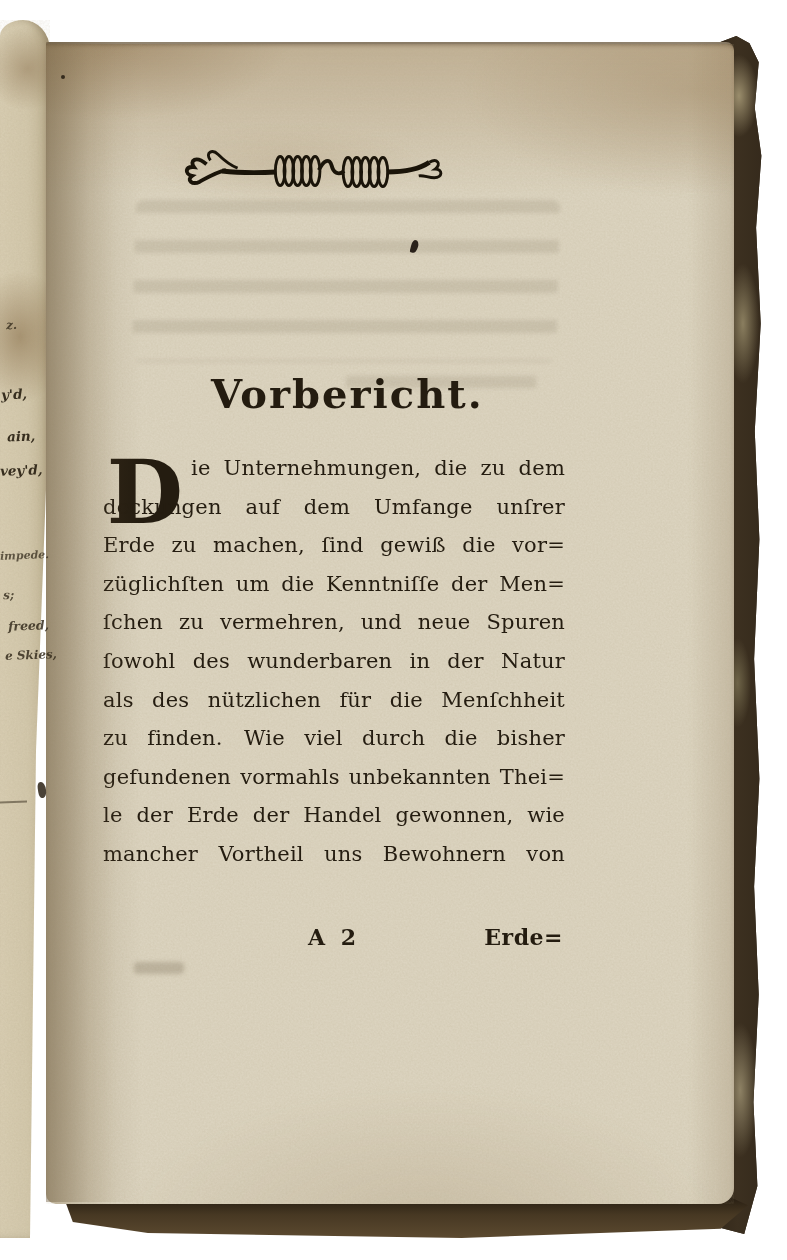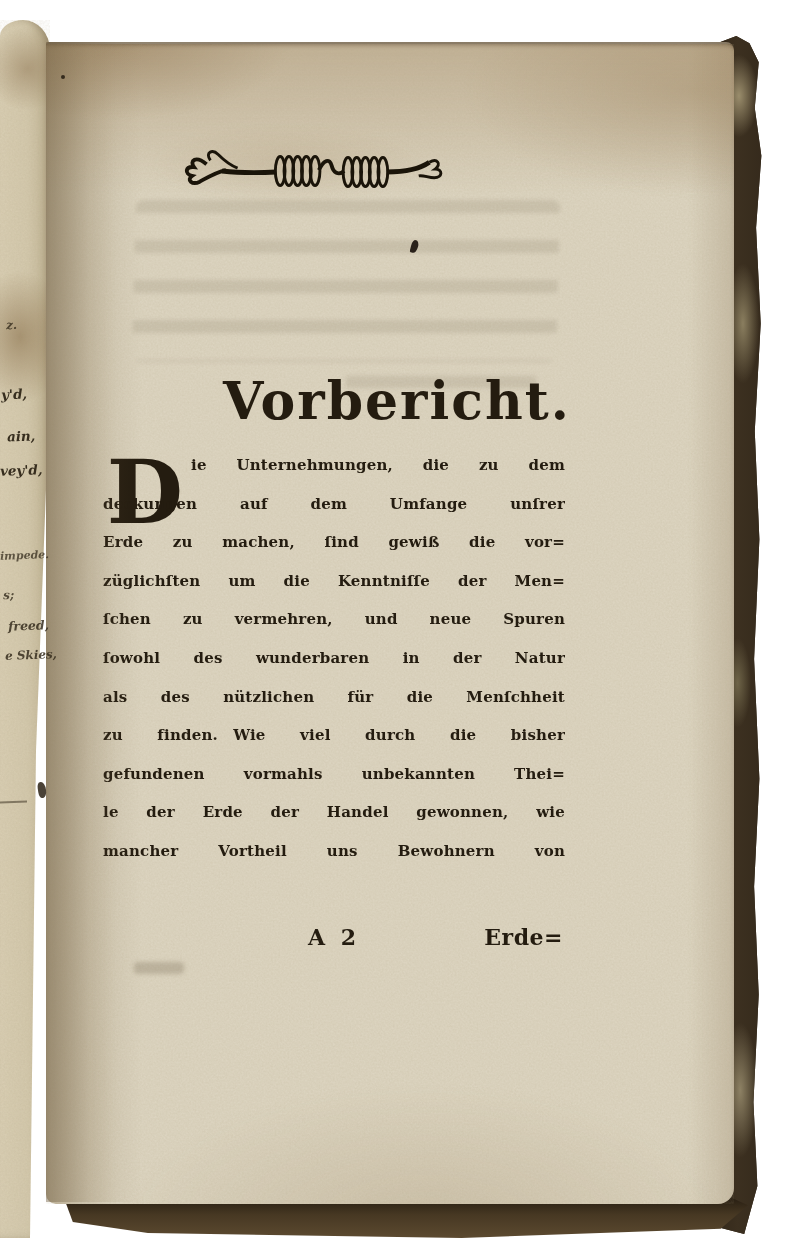--- a/index.html
+++ b/index.html
@@ -72,30 +72,30 @@
     filter:blur(2px);transform:skewX(-1.5deg);opacity:.85;border-radius:8px;
   }
   .ghost2{
     position:absolute;left:300px;top:332px;width:190px;height:40px;
     background:repeating-linear-gradient(to bottom, rgba(122,110,86,.16) 0 12px, rgba(122,110,86,0) 12px 40px);
     filter:blur(2px);
   }
   
   .text-col{position:absolute;left:57px;top:0;width:462px;color:#241c10;}
   .heading{
-    position:absolute;left:120px;top:326px;
-    font-size:52px;font-weight:700;letter-spacing:2px;white-space:nowrap;
+    position:absolute;left:108px;top:326px;
+    font-size:40px;font-weight:700;letter-spacing:2px;white-space:nowrap;
   }
   .dropcap{
     position:absolute;left:-6px;top:400px;width:96px;
     font-size:88px;line-height:96px;font-weight:700;text-align:center;
   }
   .body{position:absolute;left:0;top:412px;width:462px;}
   .line{
-    height:38.6px;font-size:15px;font-weight:700;letter-spacing:.2px;word-spacing:2px;
+    height:38.6px;font-size:21px;font-weight:400;letter-spacing:.2px;word-spacing:2px;
     text-align:justify;text-align-last:justify;overflow:hidden;
   }
   .line.indent{margin-left:88px;}
   .footer{position:absolute;left:0;top:880px;width:462px;height:34px;
     font-size:22px;font-weight:700;}
   .signature{position:absolute;left:0;width:100%;text-align:center;letter-spacing:4px;}
   .catchword{position:absolute;right:2px;letter-spacing:.5px;}
   
   .frag{
     position:absolute;z-index:5;color:#362d1e;font-style:italic;font-weight:700;

